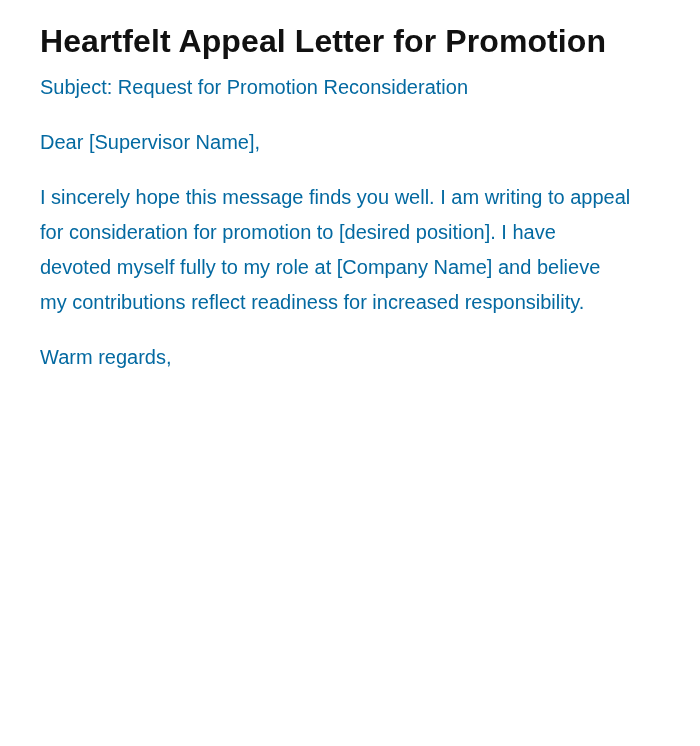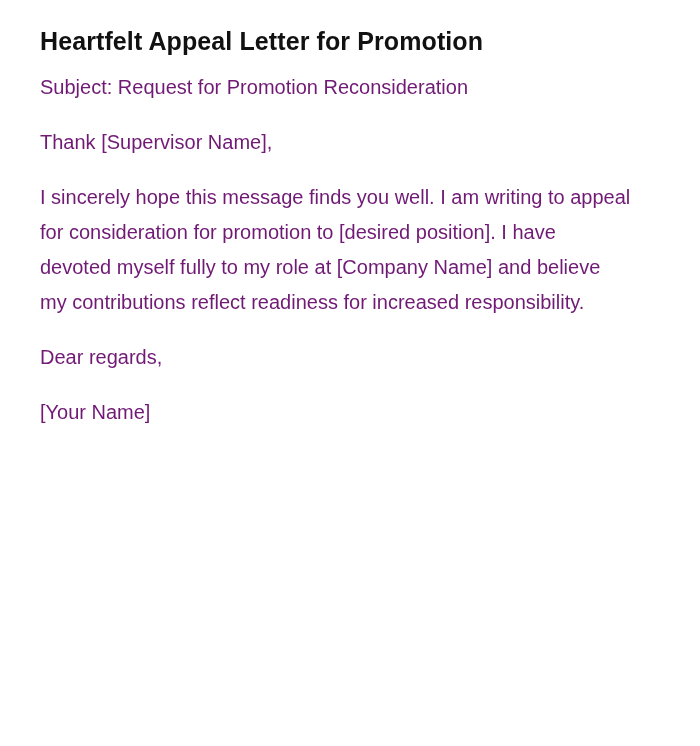--- a/index.html
+++ b/index.html
@@ -10,46 +10,45 @@
     font-family: "Liberation Sans", "DejaVu Sans", sans-serif;
     overflow: hidden;
   }
   .document {
     width: 700px;
     height: 746px;
     padding: 25px 68px 0 40px;
     background: #ffffff;
   }
   .doc-title {
-    font-size: 25px;
+    font-size: 32px;
     font-weight: 700;
     line-height: 32px;
     color: #111111;
     letter-spacing: 0.1px;
     margin: 0 0 13px 0;
   }
   .doc-paragraph {
     font-size: 20px;
     font-weight: 400;
     line-height: 35px;
-    color: #701a75;
+    color: #0369a1;
     margin: 0 0 20px 0;
   }
 </style>
 </head>
 <body>
 
 <main class="document">
   <h1 class="doc-title">Heartfelt Appeal Letter for Promotion</h1>
 
   <p class="doc-paragraph">Subject: Request for Promotion Reconsideration</p>
 
-  <p class="doc-paragraph">Thank [Supervisor Name],</p>
+  <p class="doc-paragraph">Dear [Supervisor Name],</p>
 
   <p class="doc-paragraph">I sincerely hope this message finds you well. I am writing to appeal for consideration for promotion to [desired position]. I have devoted myself fully to my role at [Company Name] and believe my contributions reflect readiness for increased responsibility.</p>
 
 
 
-  <p class="doc-paragraph">Dear regards,</p>
+  <p class="doc-paragraph">Warm regards,</p>
 
-  <p class="doc-paragraph">[Your Name]</p>
 
 </main>
 
 </body></html>

